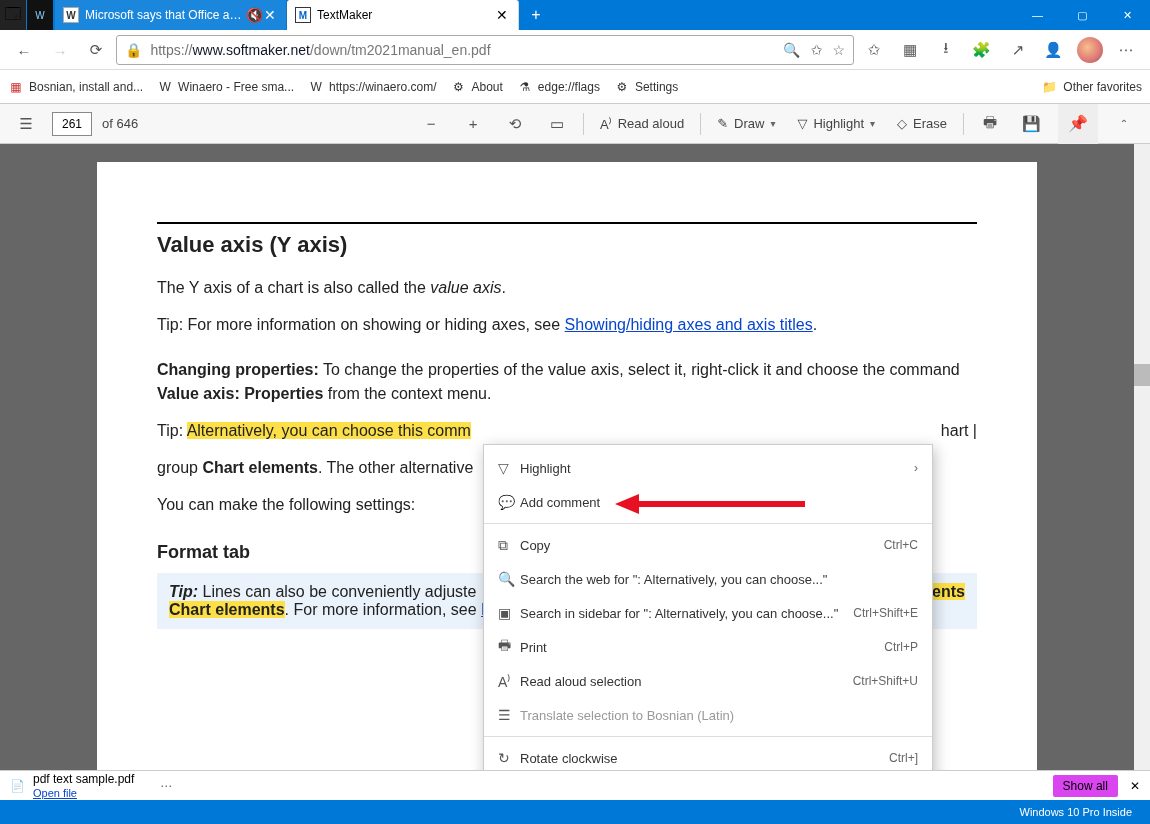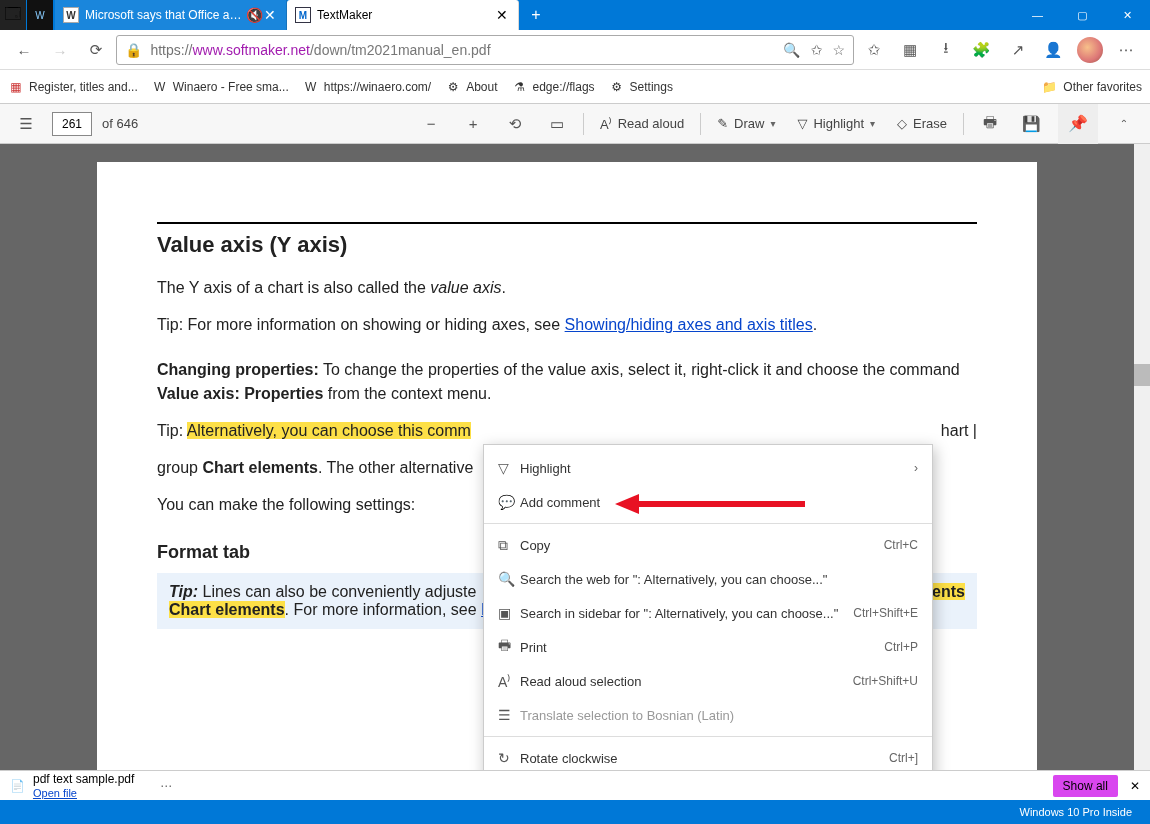--- a/index.html
+++ b/index.html
@@ -14,21 +14,21 @@
 .tab .muteclose { width:14px; font-size:14px; margin-left:4px; }
 .newtab { width:34px; display:flex; align-items:center; justify-content:center; font-size:16px; color:#fff; }
 .wincontrols { margin-left:auto; display:flex; }
 .wincontrols div { width:45px; height:30px; display:flex; align-items:center; justify-content:center; font-size:11px; color:#fff; }
 .taskicons { position:absolute; left:0; top:0; height:30px; display:flex; }
 .taskicons div { width:26px; height:30px; display:flex; align-items:center; justify-content:center; background:#222; margin-right:1px; }
 .addressbar { height:40px; background:#fff; display:flex; align-items:center; padding:0 8px; gap:4px; border-bottom:1px solid #ddd; }
 .iconbtn { width:32px; height:32px; display:flex; align-items:center; justify-content:center; color:#555; font-size:15px; border-radius:3px; }
 .urlbox { flex:1; height:30px; border:1px solid #aaa; border-radius:3px; display:flex; align-items:center; padding:0 8px; font-size:14px; color:#777; }
 .urlbox .scheme { color:#737373; }
-.urlbox .host { color:#a21caf; }
+.urlbox .host { color:#0f172a; }
 .favbar { height:34px; background:#fff; display:flex; align-items:center; padding:0 8px; gap:14px; font-size:12px; color:#333; border-bottom:1px solid #ccc; }
 .favitem { display:flex; align-items:center; gap:5px; }
 .favico { width:16px; height:16px; display:flex; align-items:center; justify-content:center; font-size:12px; }
 .pdfbar { height:40px; background:#f7f7f7; border-bottom:1px solid #ccc; display:flex; align-items:center; padding:0 10px; gap:10px; font-size:13px; color:#444; }
 .pageinput { width:40px; height:24px; border:1px solid #888; text-align:center; font-size:12px; }
 .pdfbar .spacer { flex:1; }
 .pdfbar .sep { width:1px; height:22px; background:#ccc; }
 .pdfbtn { display:flex; align-items:center; gap:6px; padding:0 6px; }
 .chev { font-size:10px; color:#666; }
 .pin { width:40px; height:40px; background:#eee; display:flex; align-items:center; justify-content:center; font-size:16px; }
@@ -112,21 +112,21 @@
   <div class="iconbtn">👤</div>
   <div class="iconbtn">
       <div class="avatar"></div>
     </div>
   <div class="iconbtn">⋯</div>
 </div>
 
 <div class="favbar">
   <div class="favitem">
       <span class="favico" style="color:#c33;">▦</span>
-      <span>Register, titles and...</span>
+      <span>Bosnian, install and...</span>
     </div>
   <div class="favitem">
       <span class="favico">W</span>
       <span>Winaero - Free sma...</span>
     </div>
   <div class="favitem">
       <span class="favico">W</span>
       <span>https://winaero.com/</span>
     </div>
   <div class="favitem">

